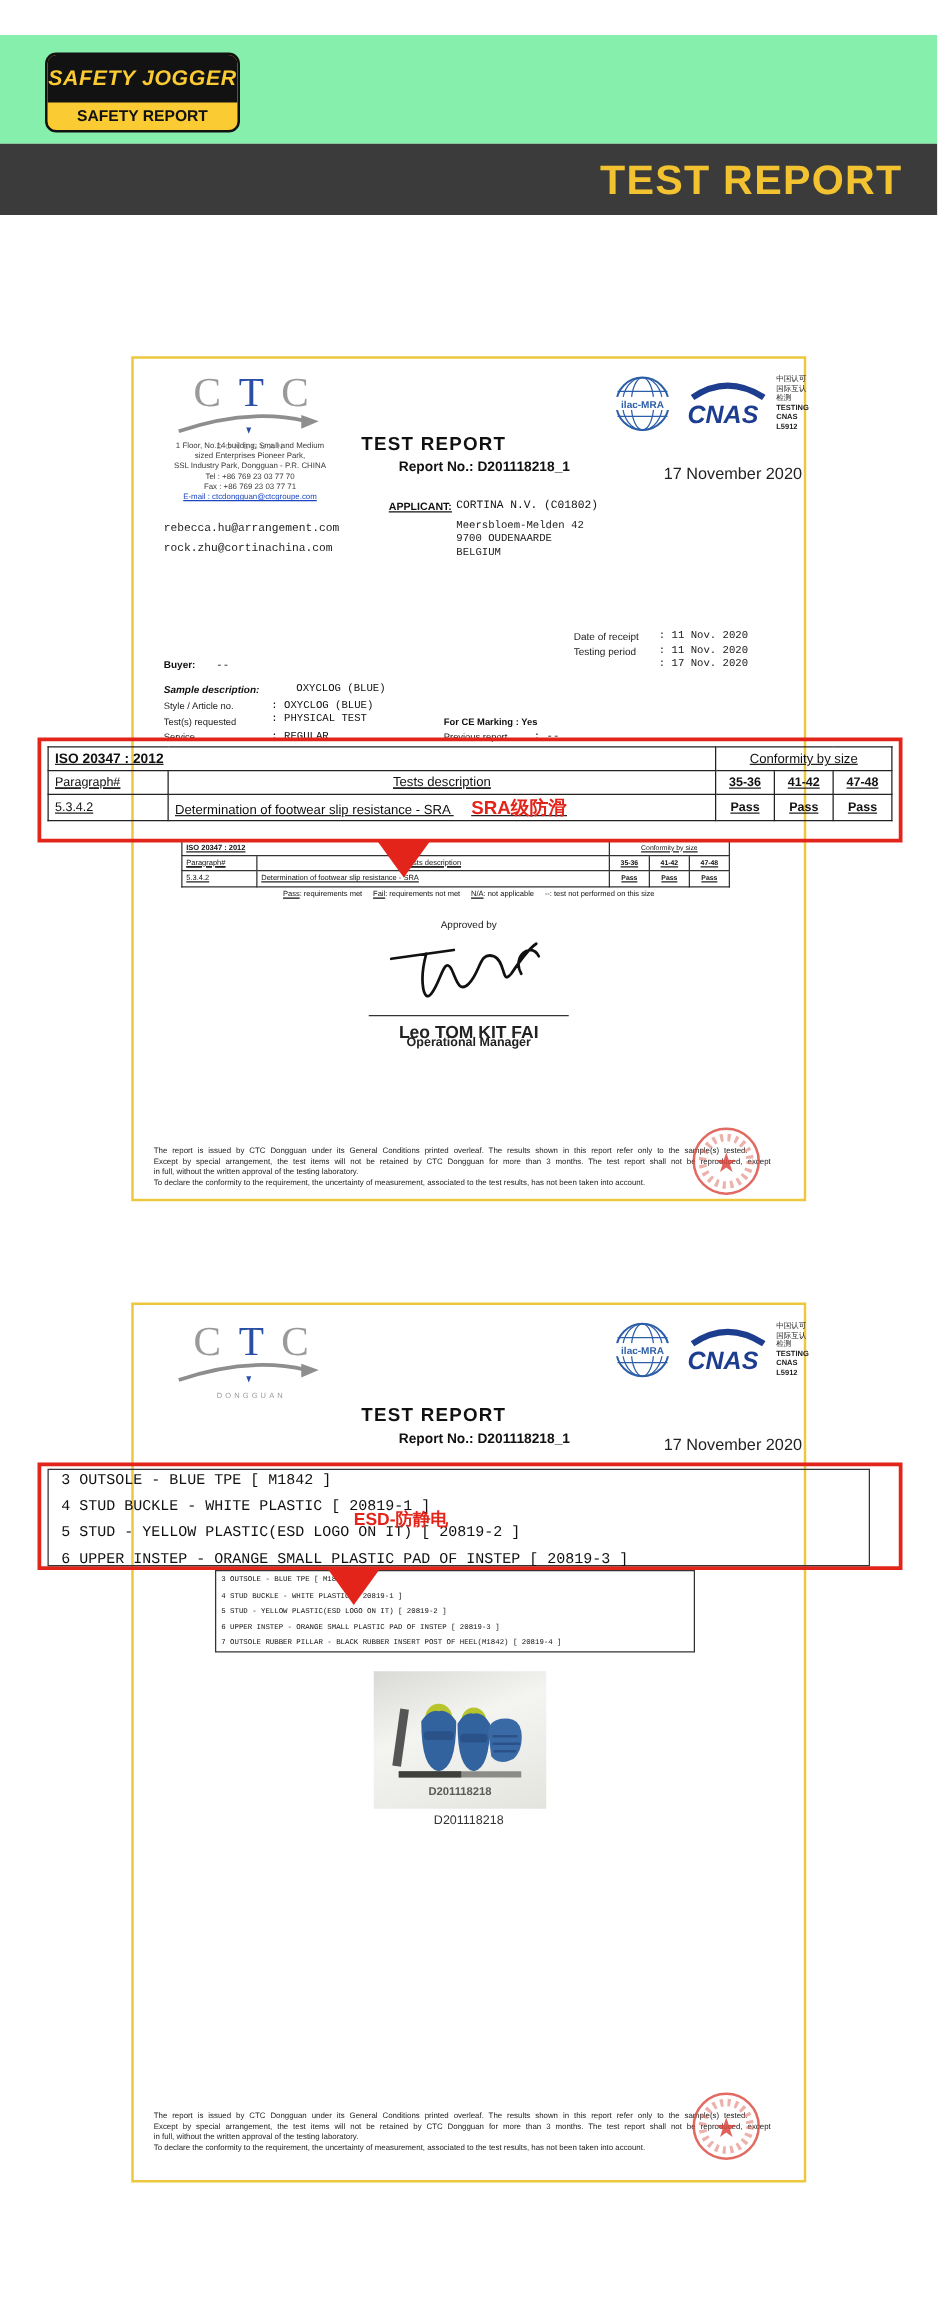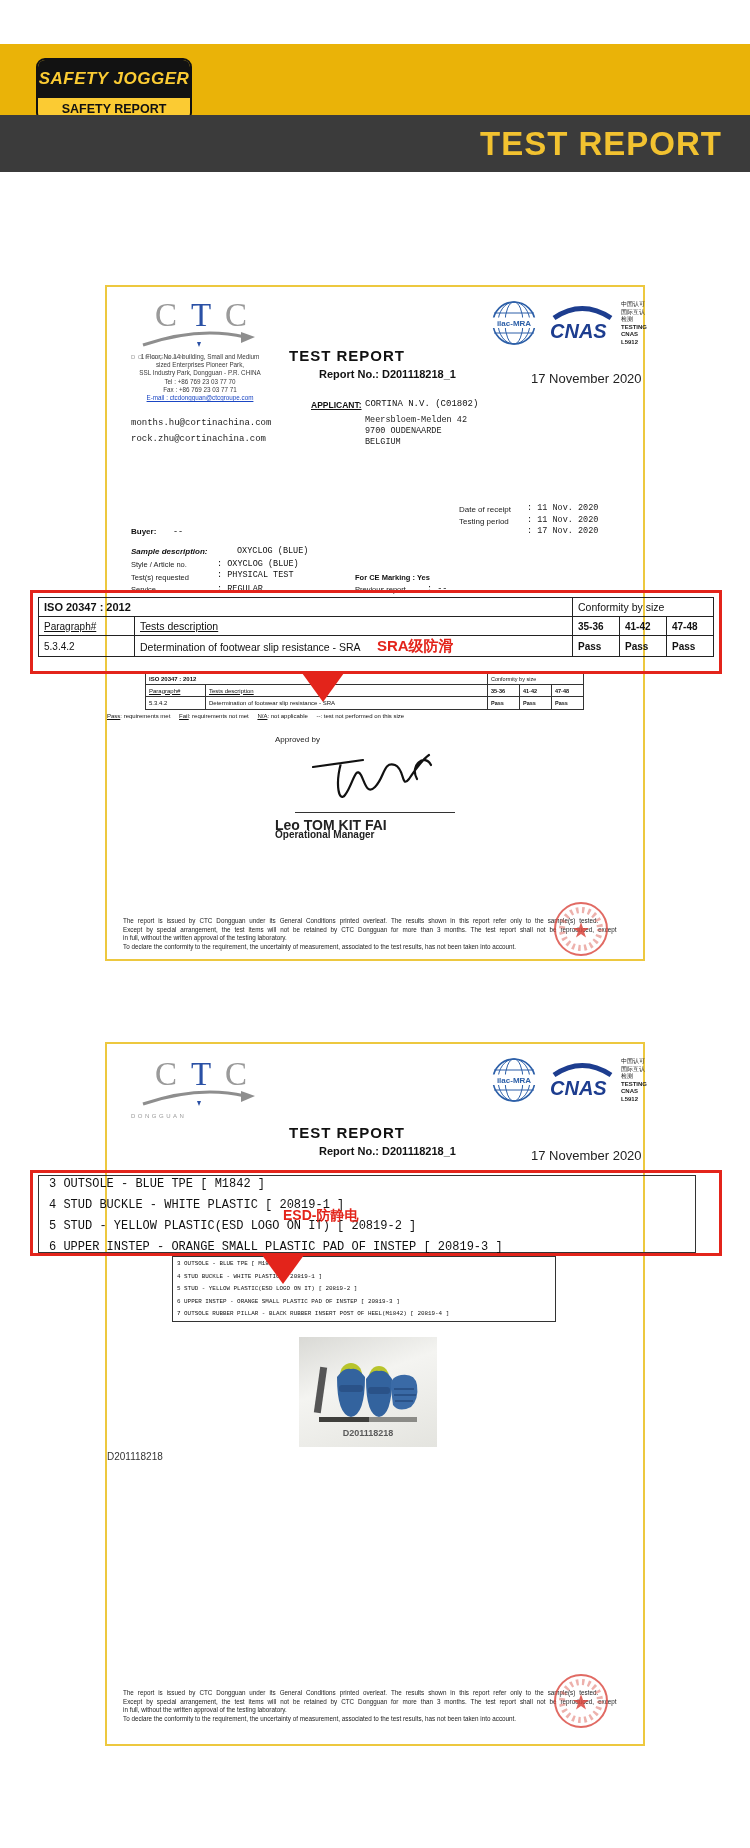--- a/index.html
+++ b/index.html
@@ -1,24 +1,24 @@
 <!DOCTYPE html>
 <html><head>
 <meta charset="utf-8">
 <style>
   html,body{margin:0;padding:0;background:#fff;}
   #page{position:relative;width:750px;height:1848px;background:#fff;overflow:hidden;
         font-family:"Liberation Sans",sans-serif;color:#222;}
   .abs{position:absolute;}
   .b{font-weight:bold;}
-  .c{}
+  .c{text-align:center;}
   .u{text-decoration:underline;}
   .mono{font-family:"Liberation Mono","DejaVu Sans Mono",monospace;}
   
-  #band-yellow{position:absolute;left:0;top:44px;width:750px;height:87px;background:#eab308;}
+  #band-yellow{position:absolute;left:0;top:28px;width:750px;height:87px;background:#86efac;}
   #band-dark{position:absolute;left:0;top:115px;width:750px;height:57px;background:#3B3B3B;}
   #sj-logo{position:absolute;left:36px;top:14px;width:152px;height:60px;border:2px solid #111;border-radius:9px;overflow:hidden;background:#FBCB33;}
   #sj-logo .top{height:38px;background:#121212;color:#FBCB33;font-weight:bold;font-style:italic;
       font-size:17px;letter-spacing:.5px;display:flex;align-items:center;justify-content:center;}
   #sj-logo .bot{height:22px;color:#111;font-weight:bold;font-size:12.5px;display:flex;align-items:center;justify-content:center;}
   #title-cn{position:absolute;right:28px;top:0;height:87px;line-height:87px;font-size:46px;font-weight:900;color:#3E3E40;letter-spacing:2px;}
   #title-en{position:absolute;right:28px;top:0;height:57px;line-height:57px;font-size:33px;font-weight:800;color:#F2C230;letter-spacing:1px;}
   
   .doc{position:absolute;left:105px;width:540px;background:#fff;border:2px solid #EDC83F;box-sizing:border-box;}
   .ctc-letters{display:flex;gap:14px;font-family:"Liberation Serif",serif;font-size:33px;color:#9a9a9a;}
@@ -27,21 +27,21 @@
   .email-link{color:#1a46c4;text-decoration:underline;}
   .cnas-side{font-size:6px;line-height:7.5px;color:#222;}
   .doc-title{font-size:15px;font-weight:bold;letter-spacing:1px;color:#111;}
   .repno{font-size:11px;font-weight:bold;color:#111;}
   .repdate{font-size:13px;color:#222;}
   .lbl{font-size:8px;font-weight:bold;color:#111;}
   .val{font-size:8.5px;color:#111;}
   
   .callout{position:absolute;left:30px;width:692px;border:3px solid #E3241B;box-sizing:border-box;background:transparent;z-index:5;}
   .tri{position:absolute;width:0;height:0;border-left:21px solid transparent;border-right:21px solid transparent;border-top:29px solid #E3241B;z-index:6;}
-  table{border-collapse:collapse;background:transparent;}
+  table{border-collapse:collapse;background:transparent;text-decoration:underline;}
   .bigtbl td{border:1px solid #222;padding:0 5px;height:18px;font-size:10.5px;color:#111;}
   .bigtbl .hd{font-size:11px;}
   .minitbl td{border:1px solid #333;padding:0 3px;height:11px;font-size:6px;color:#111;}
   .legend{font-size:10.5px;color:#111;white-space:nowrap;}
   .legend .sp{margin-left:16px;}
   .minileg{font-size:6px;color:#111;white-space:nowrap;}
   .minileg .sp{margin-left:7px;}
   .anno-red{color:#E3241B;font-weight:bold;}
   .items-big{font-family:"Liberation Mono","DejaVu Sans Mono",monospace;font-size:12px;color:#111;white-space:nowrap;}
   .items-mini{font-family:"Liberation Mono","DejaVu Sans Mono",monospace;font-size:5.9px;color:#111;white-space:nowrap;line-height:12.6px;}
@@ -112,21 +112,21 @@
     <div class="abs repdate" style="left:424px;top:84px;">17 November 2020</div>
 
     <div class="abs lbl u" style="left:204px;top:113px;font-size:8.5px;">APPLICANT:</div>
     <div class="abs mono val" style="left:258px;top:112px;font-size:9px;">CORTINA N.V.  (C01802)</div>
     <div class="abs mono" style="left:258px;top:128px;font-size:8.5px;line-height:11px;">
       <div>Meersbloem-Melden 42</div>
       <div>9700 OUDENAARDE</div>
       <div>BELGIUM</div>
     </div>
     <div class="abs mono" style="left:24px;top:129px;font-size:9px;line-height:15.5px;">
-      <div>months.hu@cortinachina.com</div>
+      <div>rebecca.hu@arrangement.com</div>
       <div>rock.zhu@cortinachina.com</div>
     </div>
 
     <div class="abs" style="left:352px;top:217px;font-size:8px;line-height:11.5px;">
       <div>Date of receipt</div>
       <div>Testing period</div>
       <div></div>
     </div>
     <div class="abs mono" style="left:420px;top:216px;font-size:8.5px;line-height:11.5px;">
       <div>: 11  Nov.  2020</div>

